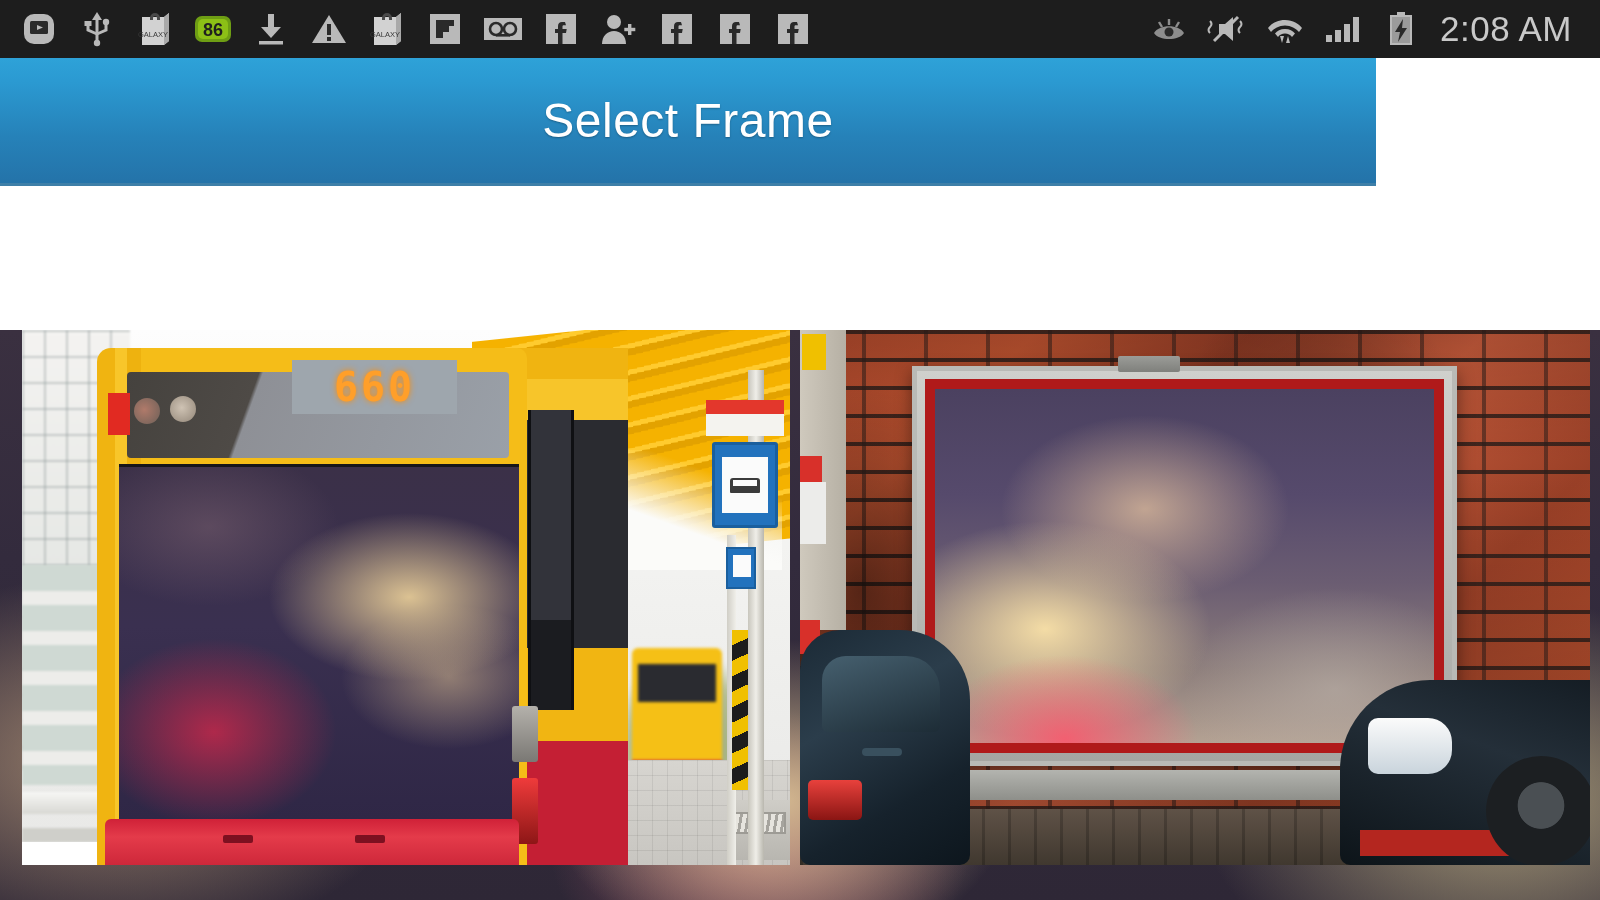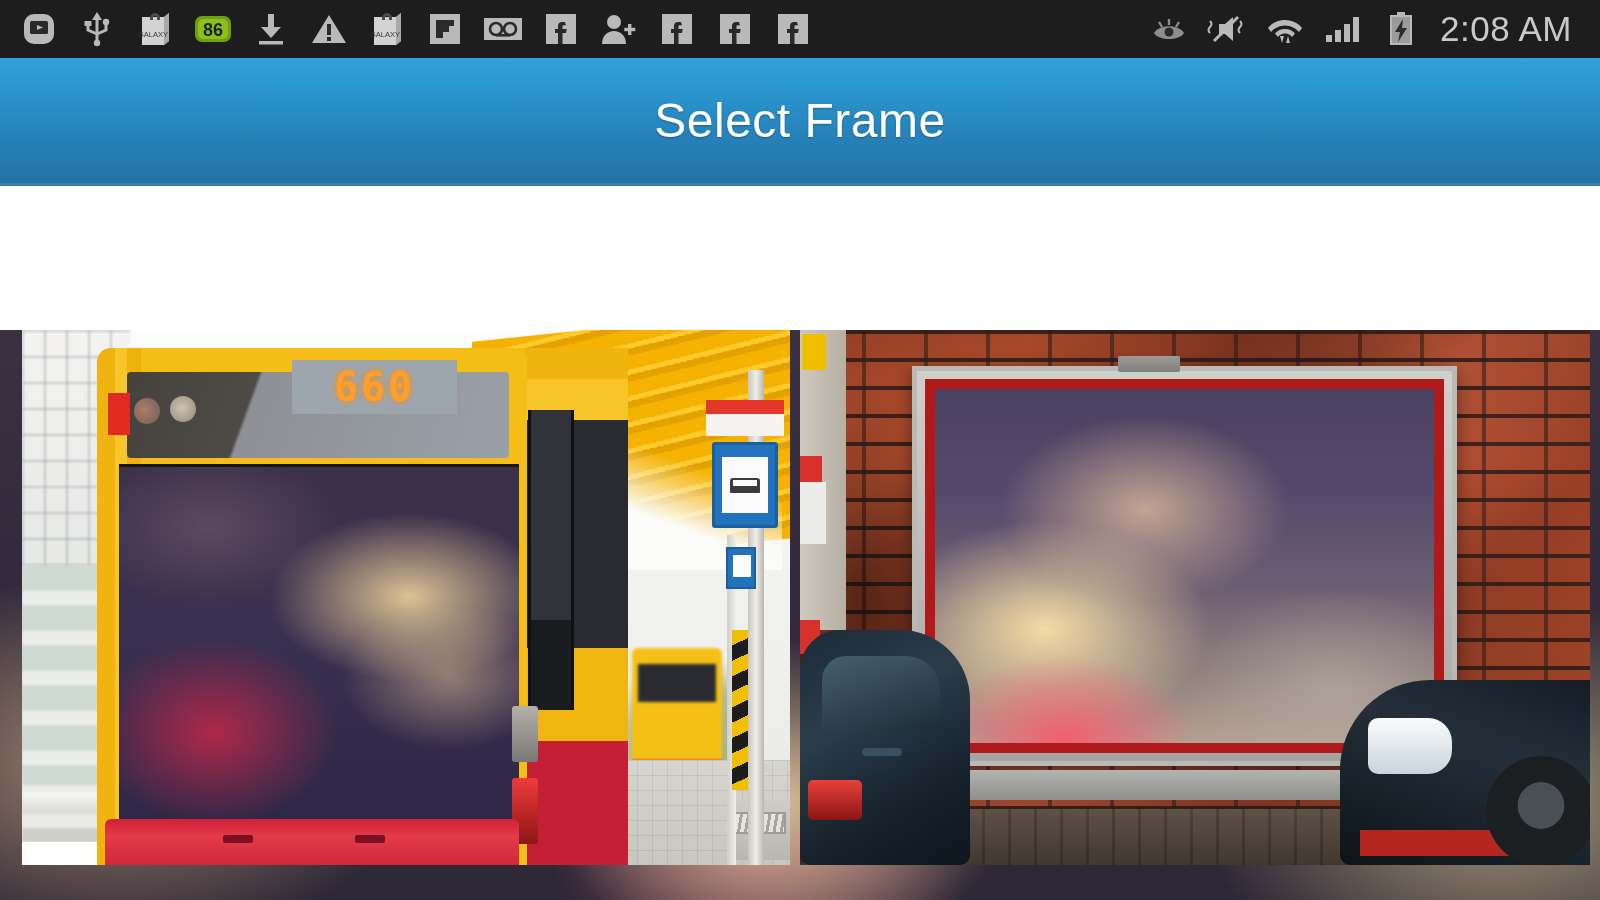--- a/index.html
+++ b/index.html
@@ -19,21 +19,21 @@
   .sb-right { display:flex; align-items:center; gap:0px; padding-right:28px; }
   .sb-ico { width:58px; height:58px; display:flex; align-items:center; justify-content:center; flex:0 0 auto; }
   .sb-ico svg { display:block; }
   .clock {
     color:#c9c9c9; font-size:35px; letter-spacing:0.5px; margin-left:10px;
     font-family:"Liberation Sans", sans-serif; white-space:nowrap;
   }
 
   
   .titlebar {
-    position:absolute; top:58px; left:0; width:1600px; height:128px;
+    position:absolute; top:58px; left:0; width:1376px; height:128px;
     background:linear-gradient(to bottom,#2ea2d8 0%,#2b9ad2 18%,#2682b9 62%,#2473a9 100%);
     border-bottom:3px solid #3e7fa8;
     display:flex; align-items:center; justify-content:center;
   }
   .titlebar .title {
     color:#ffffff; font-size:48px; font-weight:400; letter-spacing:0.5px;
     text-shadow:0 1px 2px rgba(0,0,0,.28);
   }
 
   

